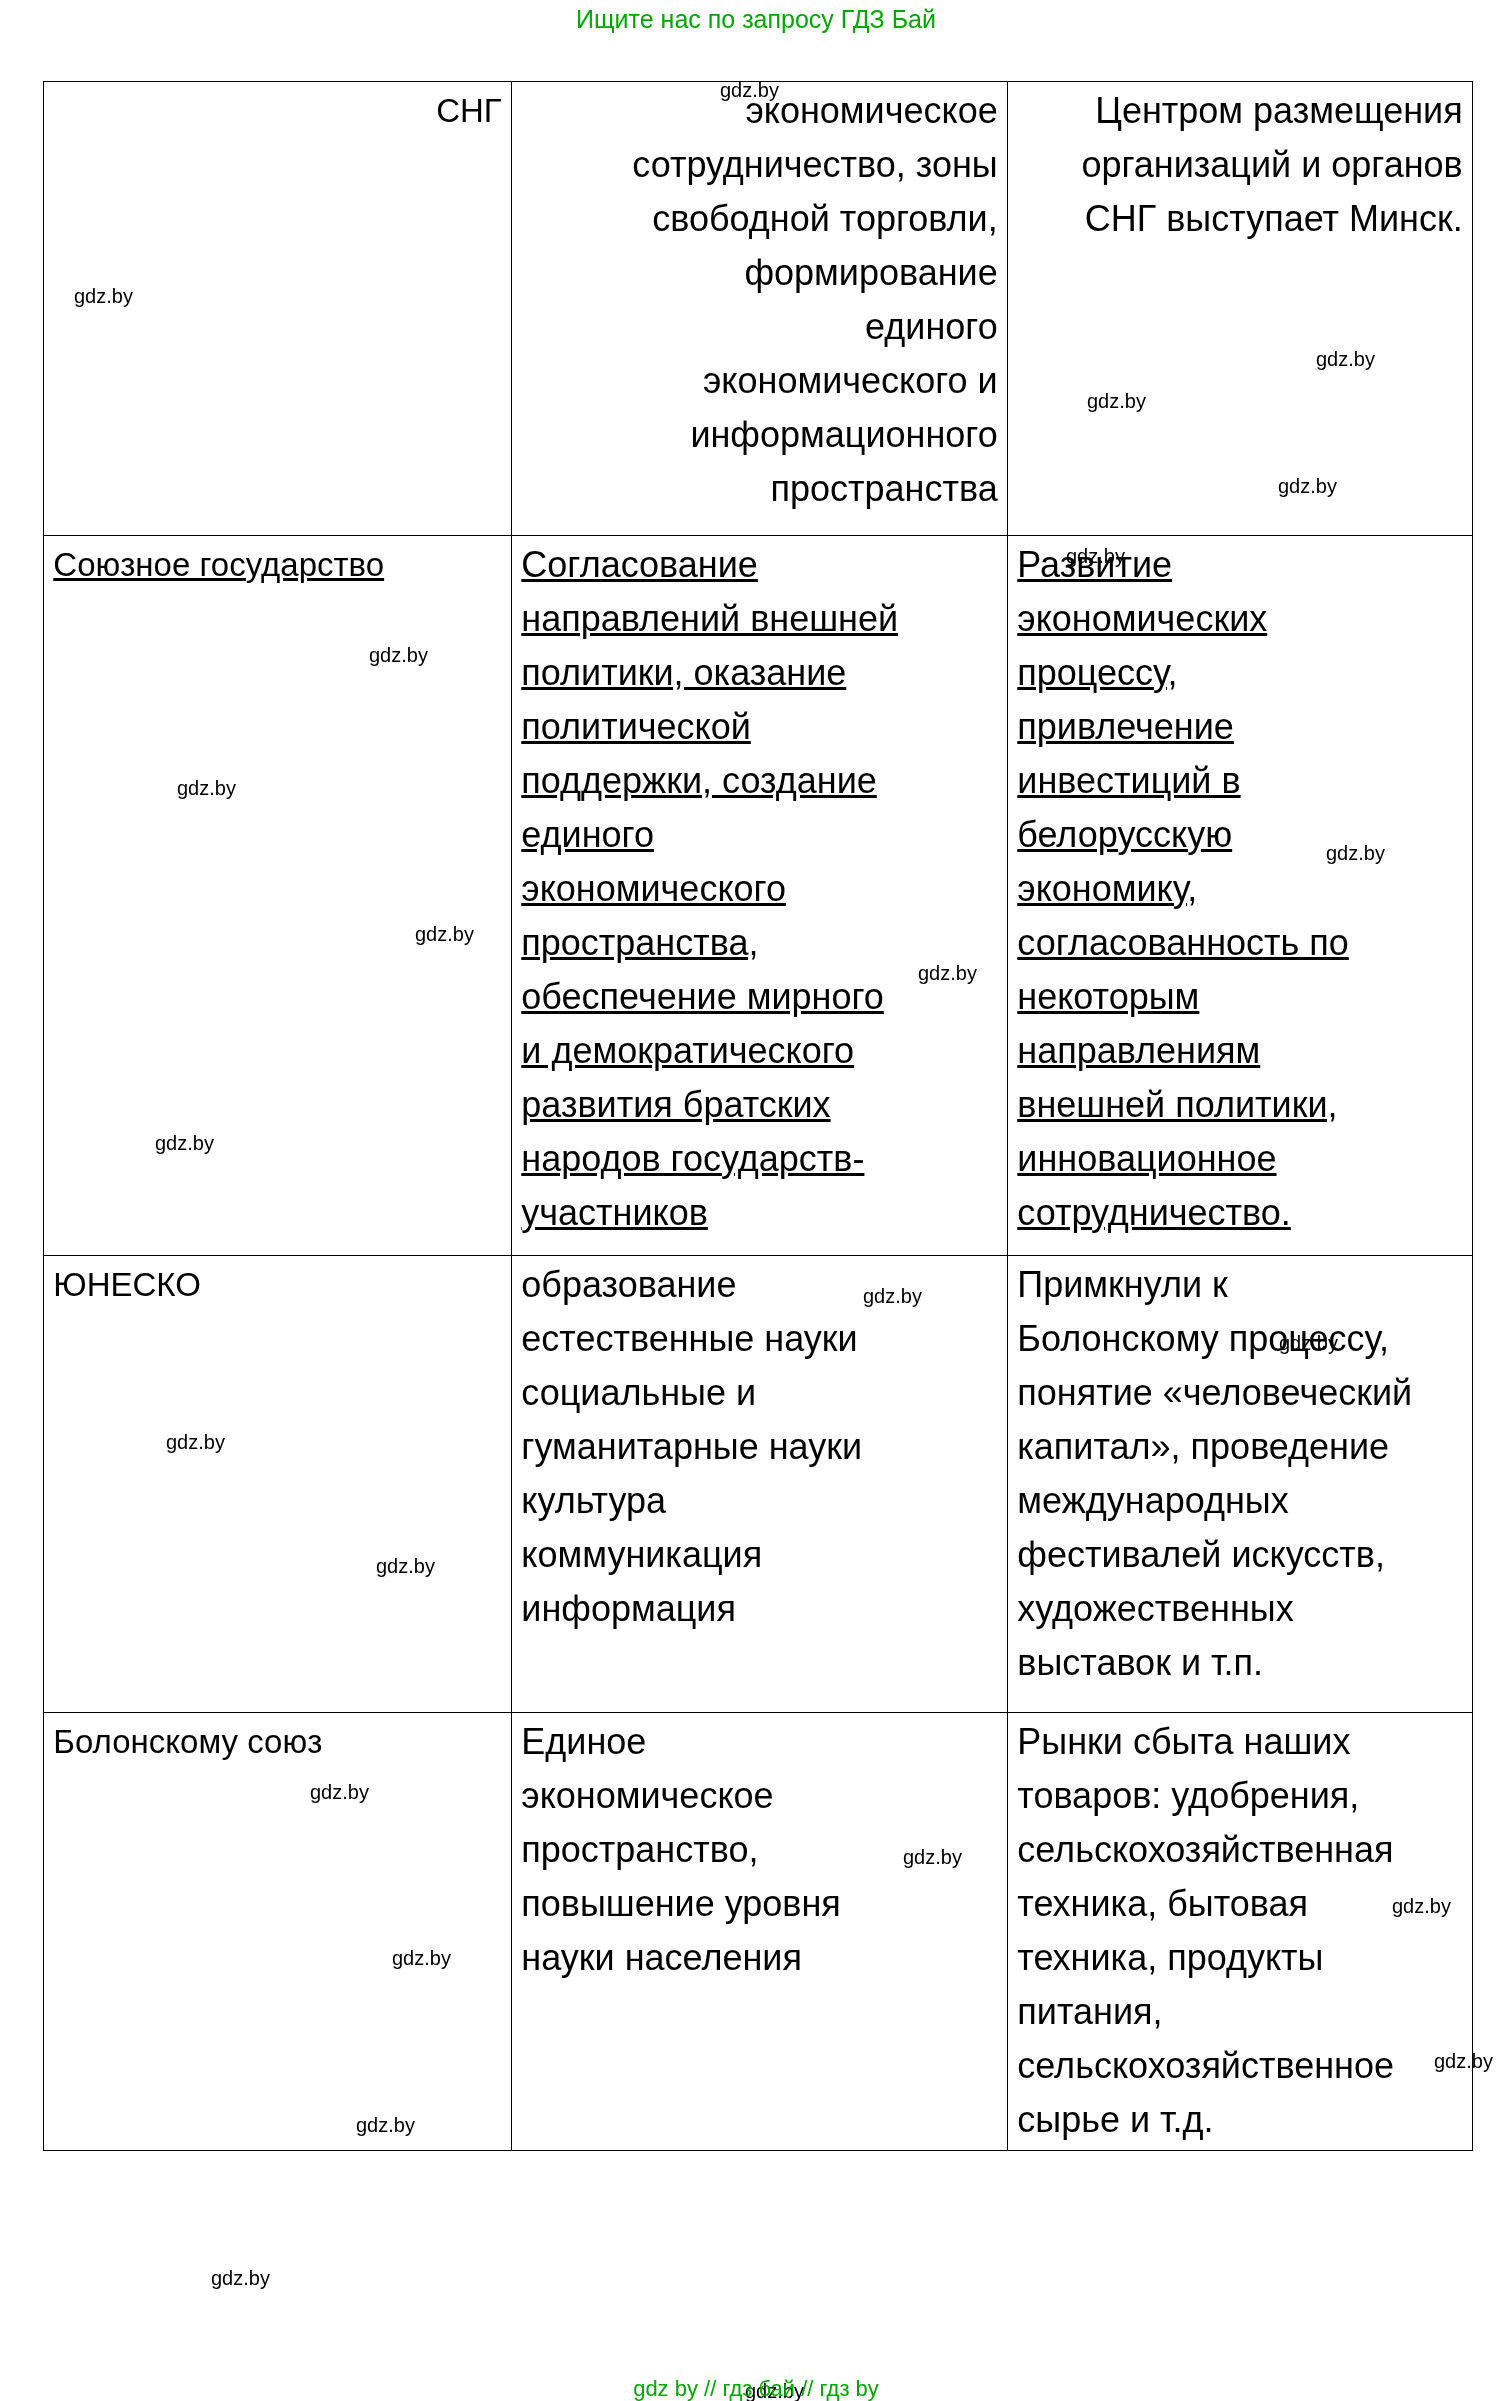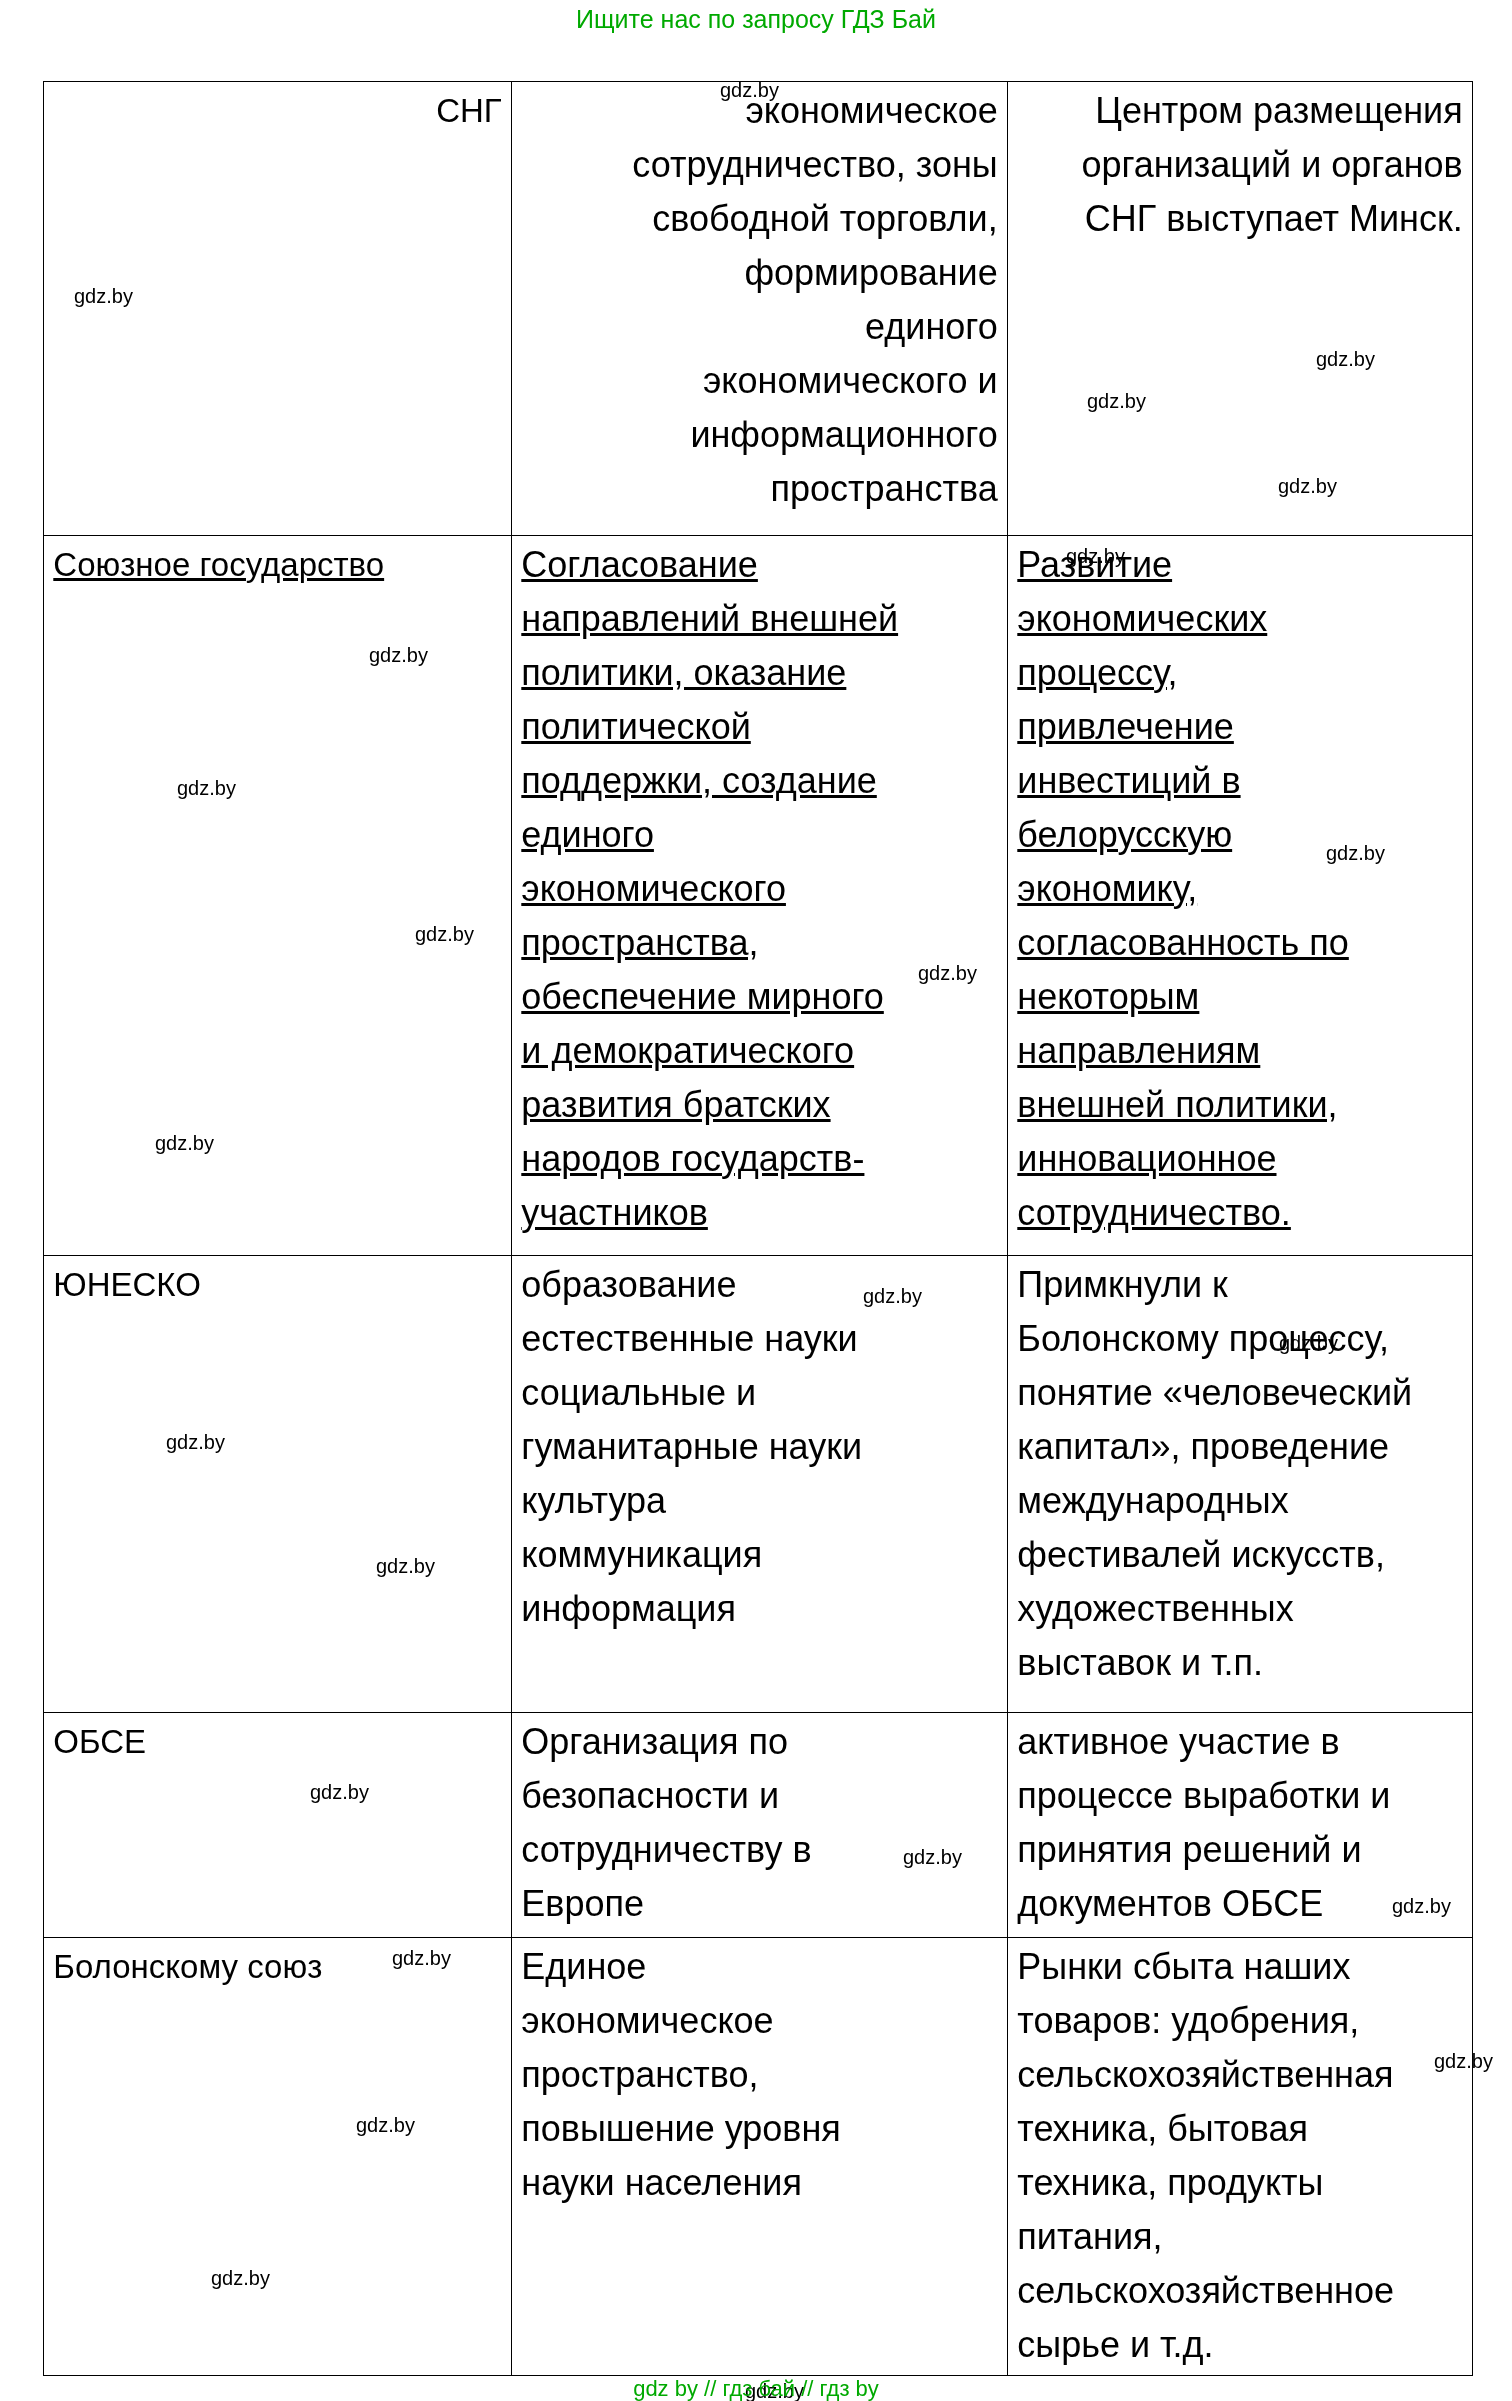--- a/index.html
+++ b/index.html
@@ -156,37 +156,20 @@
         </td>
       <td>
           <div class="cell">Примкнули к
 Болонскому процессу,
 понятие «человеческий
 капитал», проведение
 международных
 фестивалей искусств,
 художественных
 выставок и т.п.</div>
-        </td>
-    </tr>
-    <tr class="r4">
-      <td>
-          <div class="cell org-name">ОБСЕ</div>
-        </td>
-      <td>
-          <div class="cell">Организация по
-безопасности и
-сотрудничеству в
-Европе</div>
-        </td>
-      <td>
-          <div class="cell">активное участие в
-процессе выработки и
-принятия решений и
-документов ОБСЕ</div>
         </td>
     </tr>
     <tr class="r5">
       <td>
           <div class="cell org-name">Болонскому союз</div>
         </td>
       <td>
           <div class="cell">Единое
 экономическое
 пространство,

